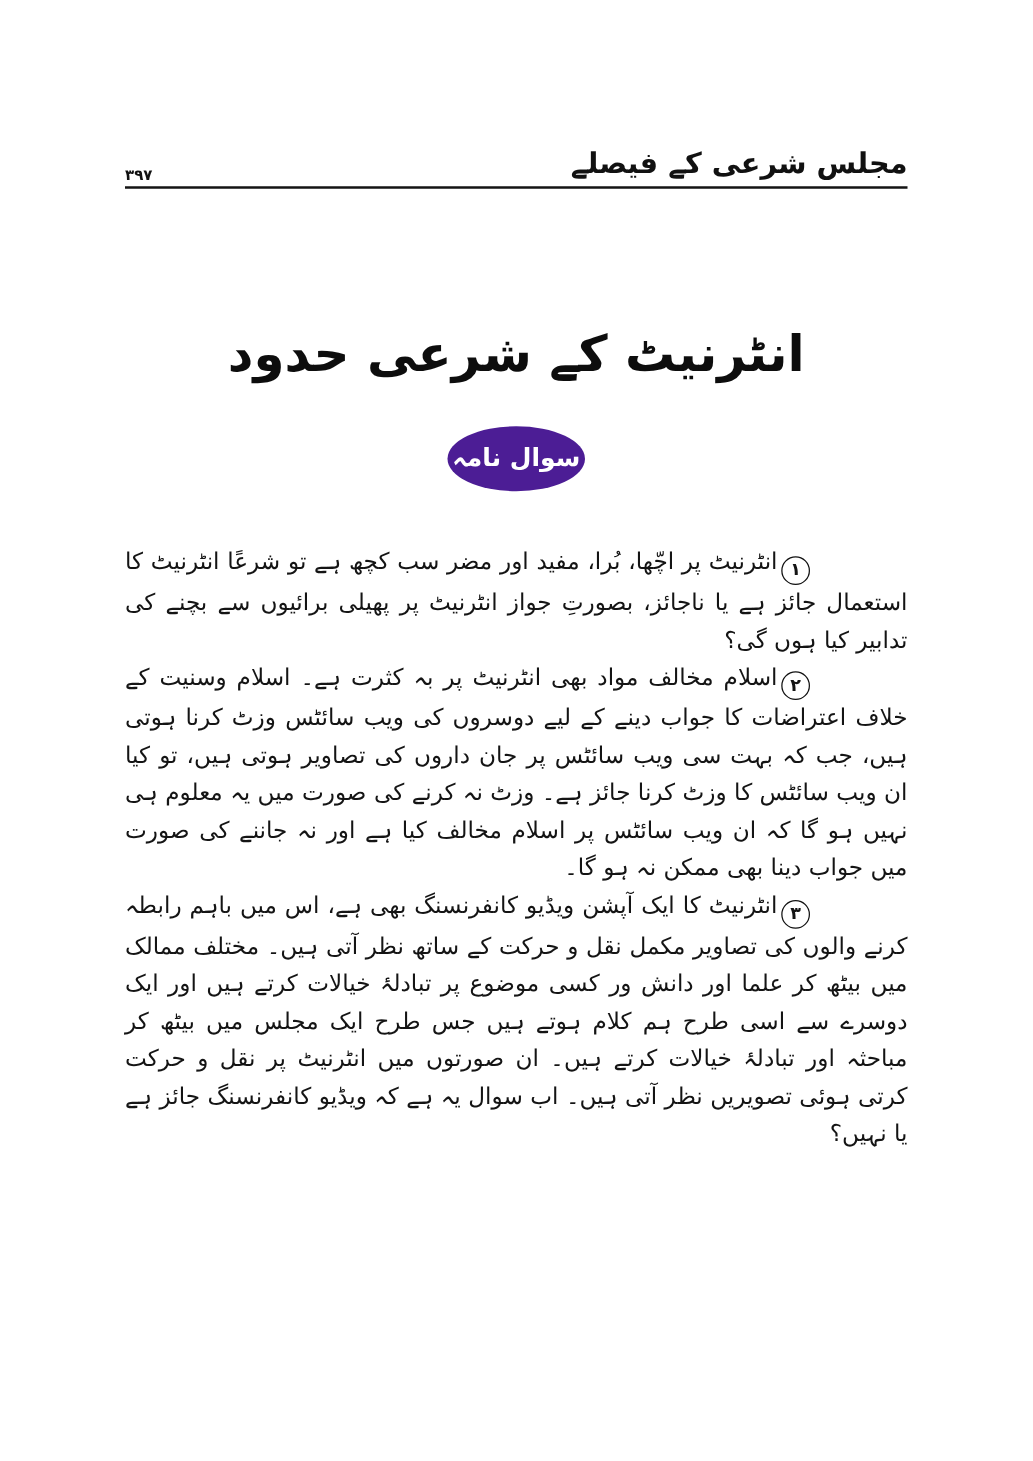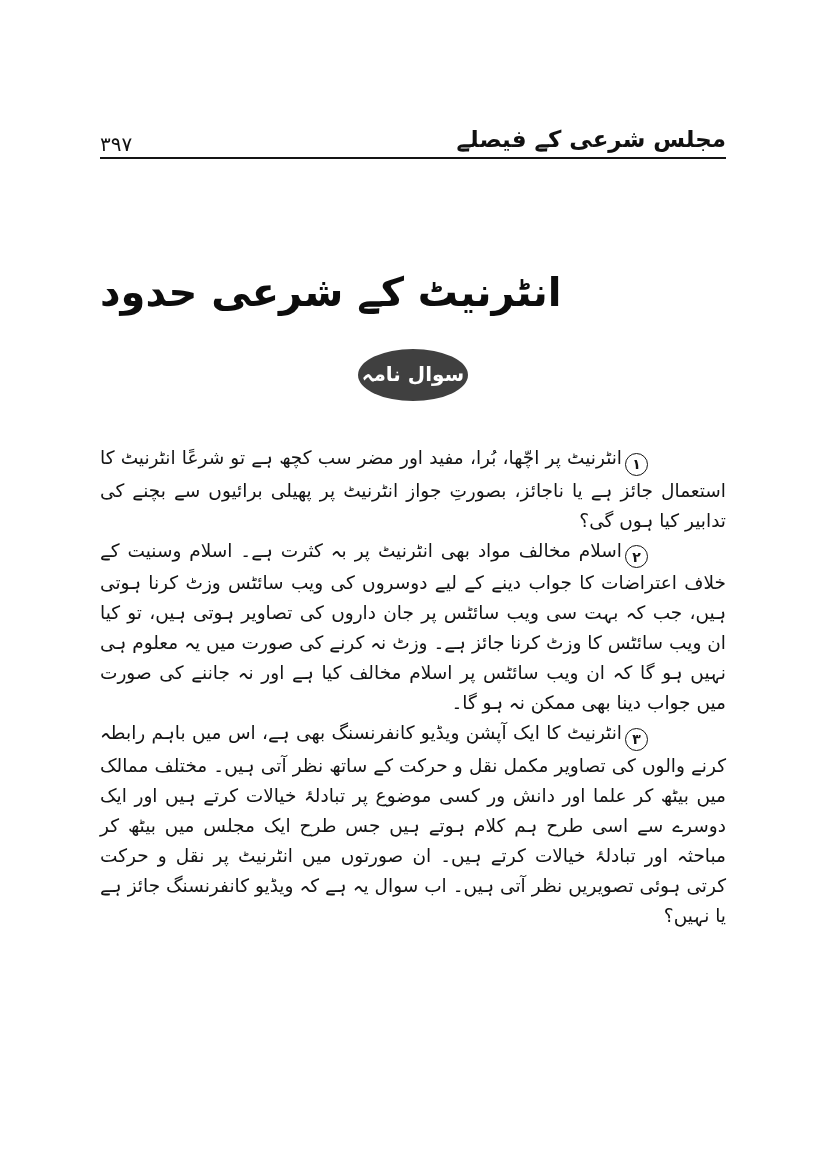--- a/index.html
+++ b/index.html
@@ -35,43 +35,43 @@
     padding-bottom: 3px;
   }
 
   .book-title {
     font-size: 23px;
     font-weight: bold;
     line-height: 1.2;
   }
 
   .page-number {
-    font-size: 20px;
-    font-weight: normal;
+    font-size: 12px;
+    font-weight: bold;
     line-height: 1;
     letter-spacing: 1px;
     margin-top: 16px;
   }
 
   
   .article-title {
     margin-top: 110px;
-    text-align: left;
+    text-align: center;
     font-size: 40px;
     font-weight: bold;
     line-height: 1.15;
     color: #0d0d0d;
   }
 
   
   .badge {
     margin: 34px auto 0 auto;
     width: 110px;
     height: 52px;
-    background: #404040;
+    background: #4c1d95;
     border-radius: 50%;
     display: flex;
     align-items: center;
     justify-content: center;
   }
 
   .badge-label {
     color: #ffffff;
     font-size: 20px;
     font-weight: bold;

